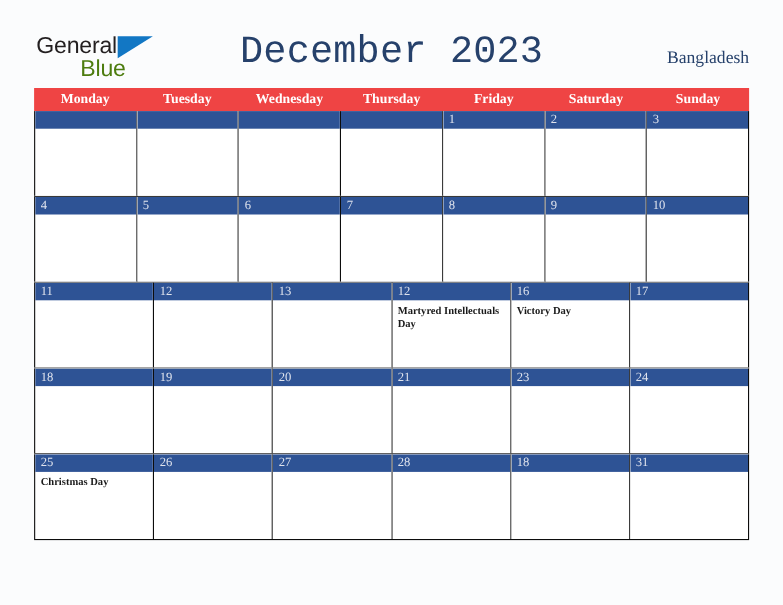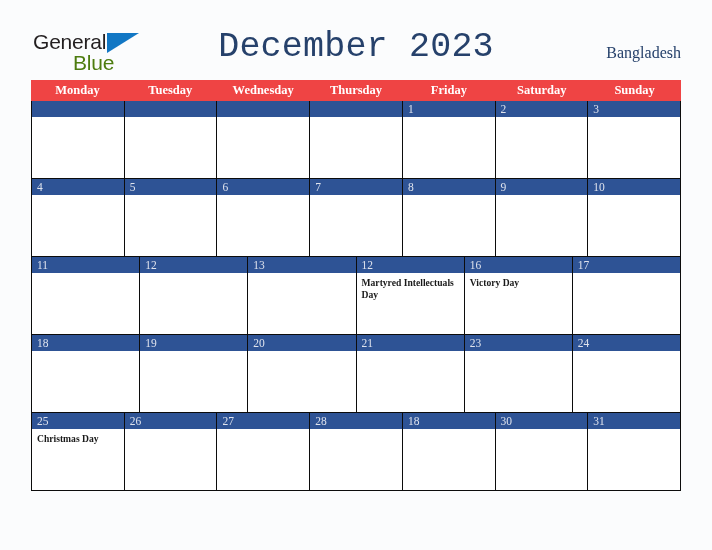--- a/index.html
+++ b/index.html
@@ -280,22 +280,19 @@
           <div class="cell">
             <div class="datebar">27</div>
           </div>
           <div class="cell">
             <div class="datebar">28</div>
           </div>
           <div class="cell">
             <div class="datebar">18</div>
           </div>
           <div class="cell">
-            <div class="datebar">30</div>
-          </div>
-          <div class="cell">
             <div class="datebar">31</div>
           </div>
         </div>
       </div>
   </div>
 
 </div>
 
 </body></html>

